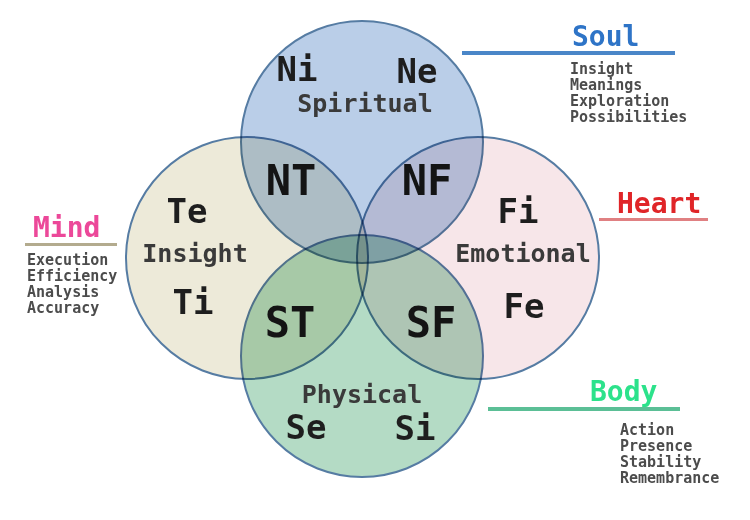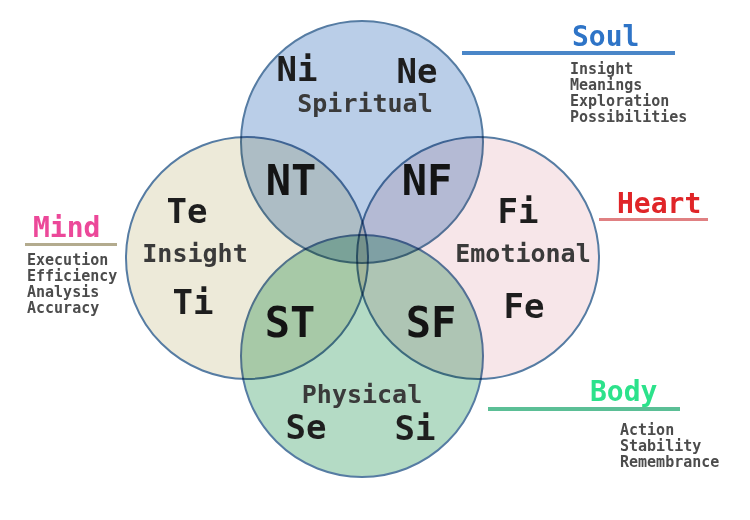--- a/index.html
+++ b/index.html
@@ -90,17 +90,18 @@
     <div>Accuracy</div>
   </div>
 
   <div class="callout-title heart-color" style="left:617px; top:189px;">Heart</div>
   <div class="callout-line line-heart"></div>
 
   <div class="callout-title body-color" style="left:590px; top:377px;">Body</div>
   <div class="callout-line line-body"></div>
   <div class="trait-list list-body">
     <div>Action</div>
+    <div>Presence</div>
     <div>Stability</div>
     <div>Remembrance</div>
   </div>
 
 </div>
 
 </body></html>

